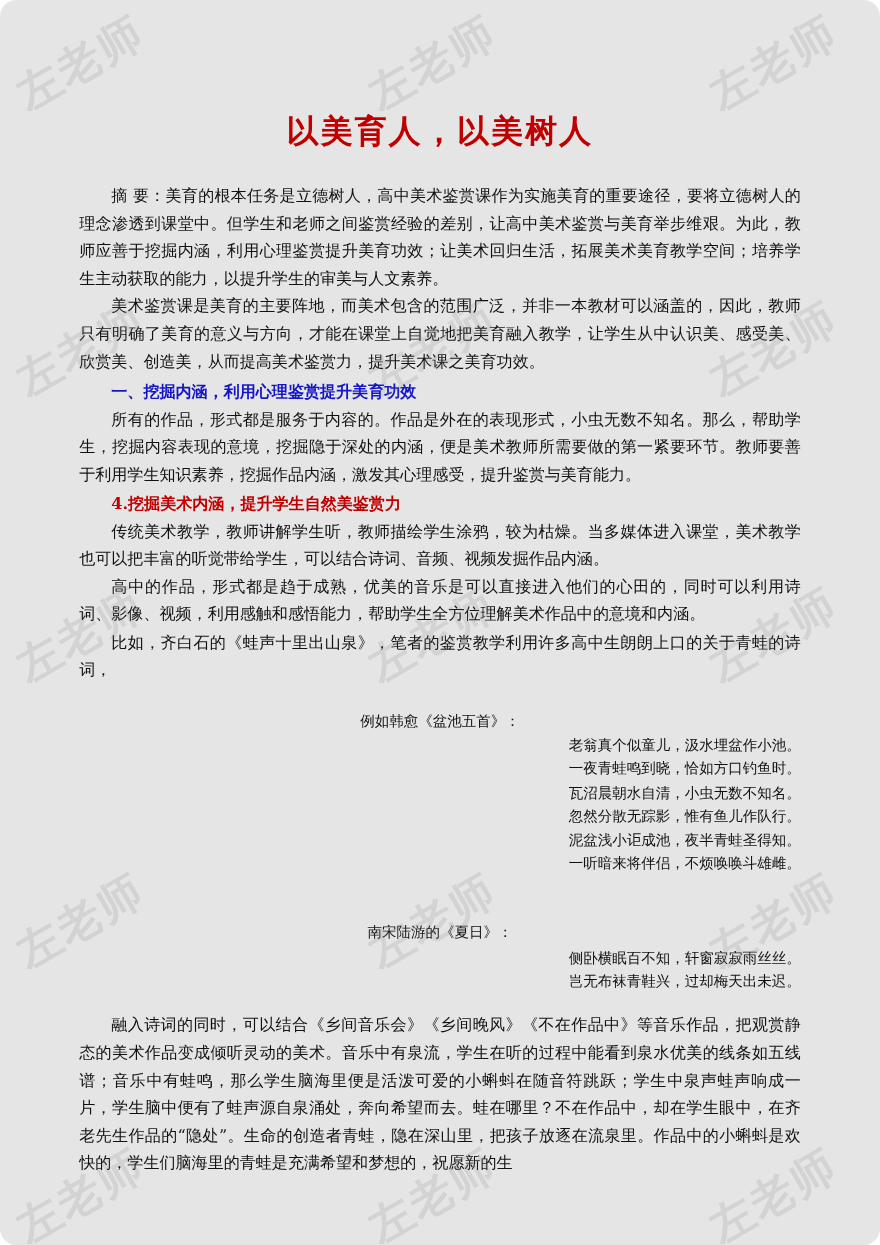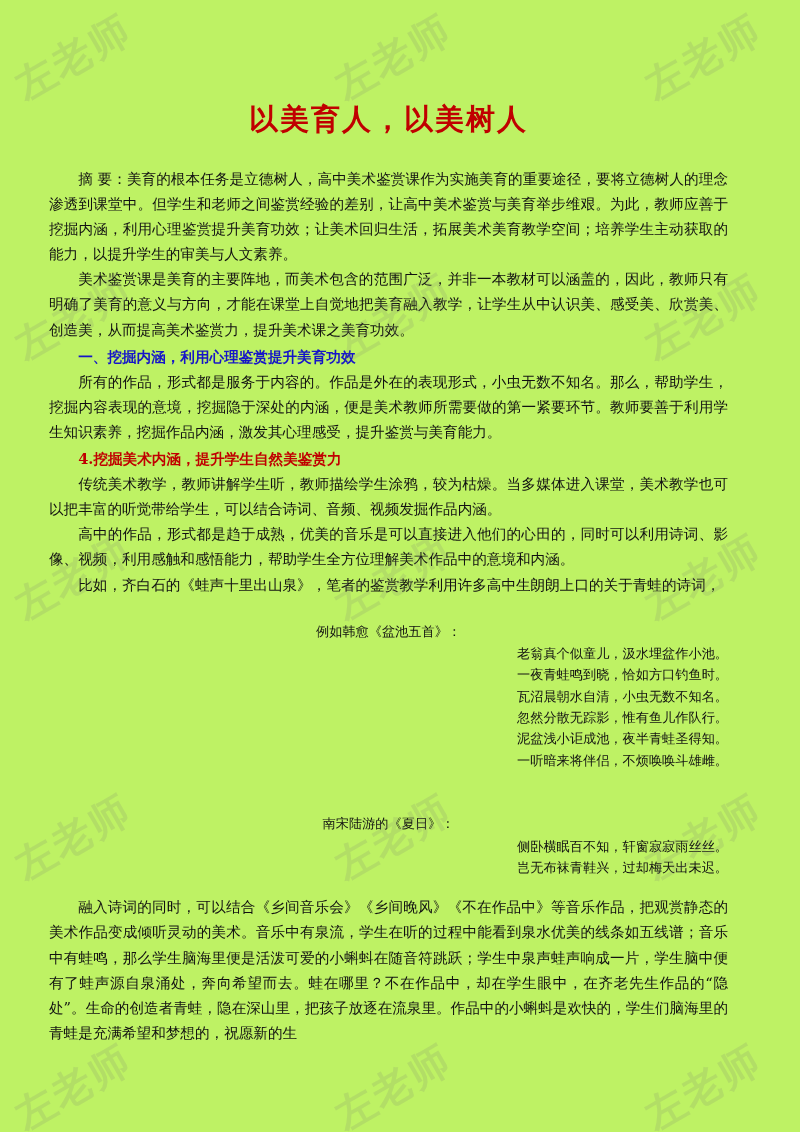--- a/index.html
+++ b/index.html
@@ -12,22 +12,23 @@
     background: #ffffff;
     font-family: "DejaVu Serif", "Liberation Serif", serif;
     position: relative;
     overflow: hidden;
   }
   .page {
     position: relative;
     width: 800px;
     height: 1132px;
     box-sizing: border-box;
-    padding: 100px 72px 40px 49px;
-    background: #bef264;
+    padding: 100px 72px 40px 72px;
+    background: #e5e5e5;
+    border-radius: 15px;
   }
   
   .wm-layer {
     position: absolute;
     inset: 0;
     pointer-events: none;
     z-index: 5;
   }
   .wm {
     position: absolute;

